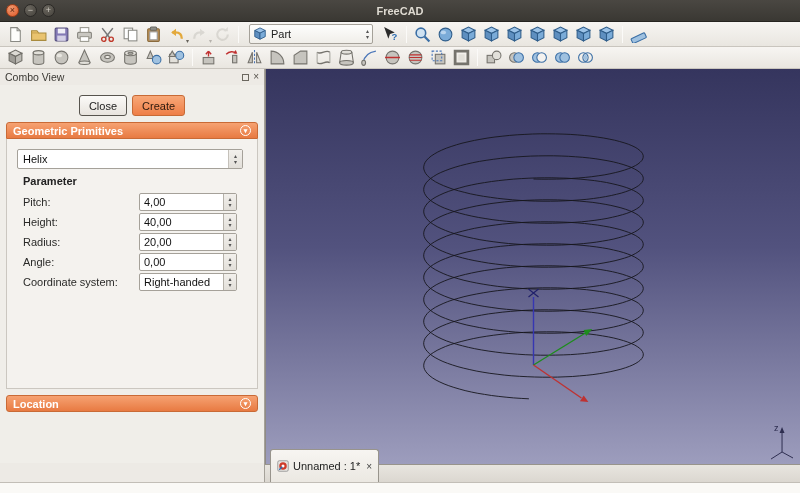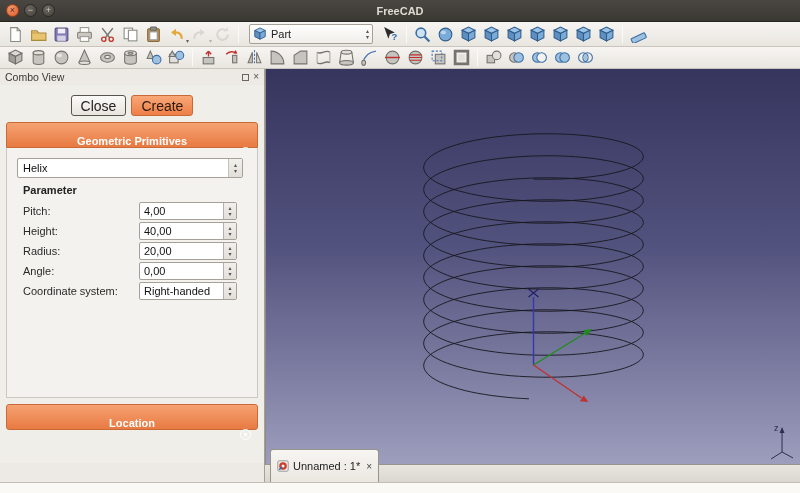--- a/index.html
+++ b/index.html
@@ -57,29 +57,29 @@
   .dock-tabs { display:flex; align-items:flex-end; height:19px; padding:0 3px;
                border-bottom:1px solid #ABA79F; background:#E6E3DD; }
   .tab { height:17px; line-height:16px; padding:0 9px; font-size:11px; color:#33312E;
          background:linear-gradient(#E3E0DA,#D4D0C9);
          border:1px solid #ABA79F; border-bottom:none; border-radius:3px 3px 0 0;
          margin-right:1px; }
   .tab.active { background:#F0EEE9; height:19px; line-height:18px; margin-bottom:-1px; }
   .dock-body { position:relative; background:#F0EEE9; padding-top:10px;
                height:calc(100% - 35px); overflow:hidden; }
   .task-buttons { display:flex; justify-content:center; gap:5px; }
-  .btn { height:21px; padding:0 9px; font-size:14px; border-radius:3px; }
+  .btn { height:21px; padding:0 9px; font-size:11px; border-radius:3px; }
   .btn-close { background:linear-gradient(#FBFAF8,#E8E4DE); border:1px solid #57544E; color:#222; }
   .btn-create { background:linear-gradient(#F8A878,#EE7E47); border:1px solid #C76A36; color:#2B1A0E; }
 
   .sect { margin:6px 6px 0; }
   .sect-header { height:17px; display:flex; align-items:center;
                  background:linear-gradient(#F6A272,#E87A42);
                  border:1px solid #C96A36; border-radius:3px; color:#FFF;
-                 font-weight:bold; font-size:11px; padding:12px 6px;flex-direction:column; }
+                 font-weight:bold; font-size:11px; padding:0 6px; }
   .sect-header.attached { border-radius:3px 3px 0 0; }
   .collapse { margin-left:auto; width:11px; height:11px; border:1px solid #FFF;
               border-radius:50%; font-size:7px; line-height:9px; text-align:center; color:#FFF; }
   .sect-body { background:#F4F2EE; border:1px solid #CBC7C0; border-top:none;
                height:250px; position:relative; }
   .shape-combo { position:absolute; top:10px; left:10px; right:14px; height:20px;
                  background:#FFF; border:1px solid #A5A199; border-radius:2px;
                  display:flex; align-items:center; padding-left:5px; font-size:11px; color:#111;gap:36px; }
   .combo-arrows { margin-left:auto; width:14px; height:100%;
                   background:linear-gradient(#F2F0EC,#E2DFD9); border-left:1px solid #C5C1BA; }

